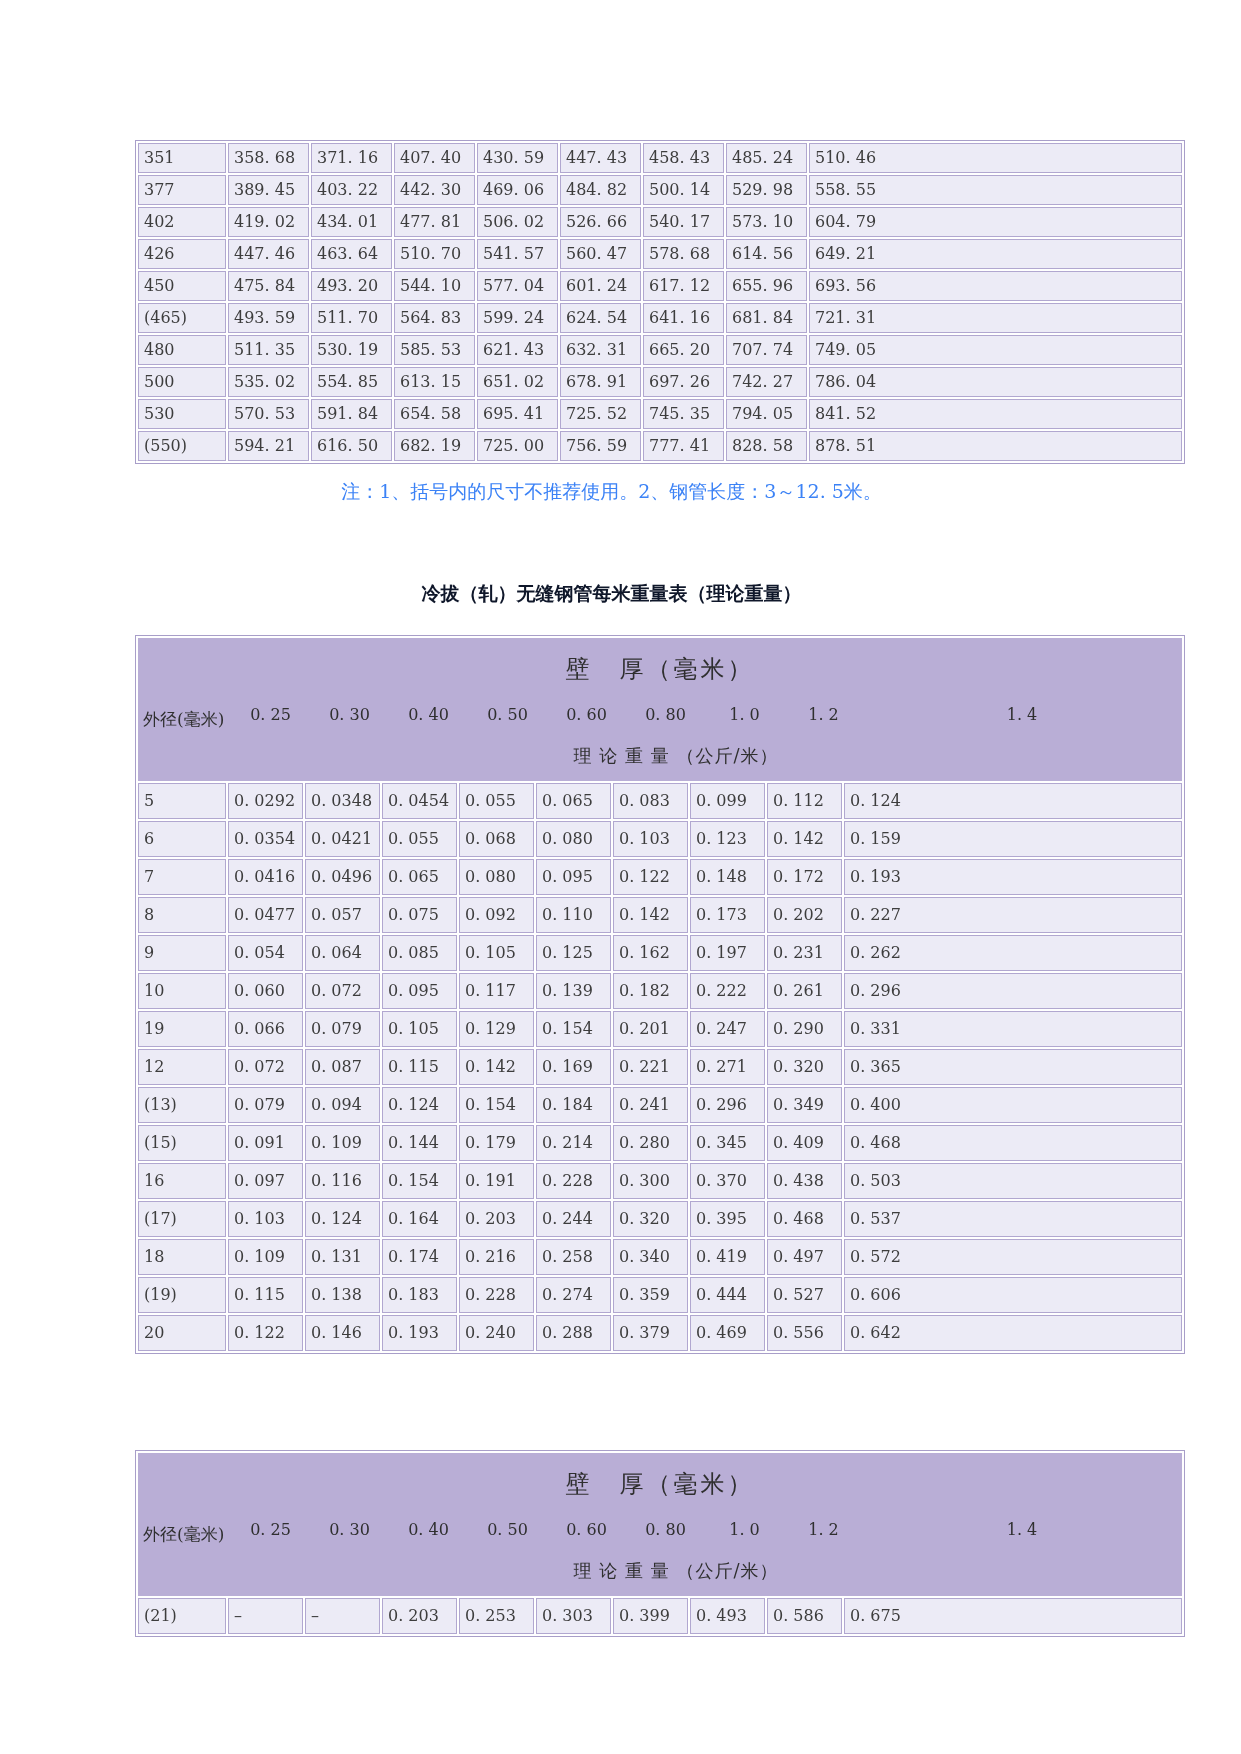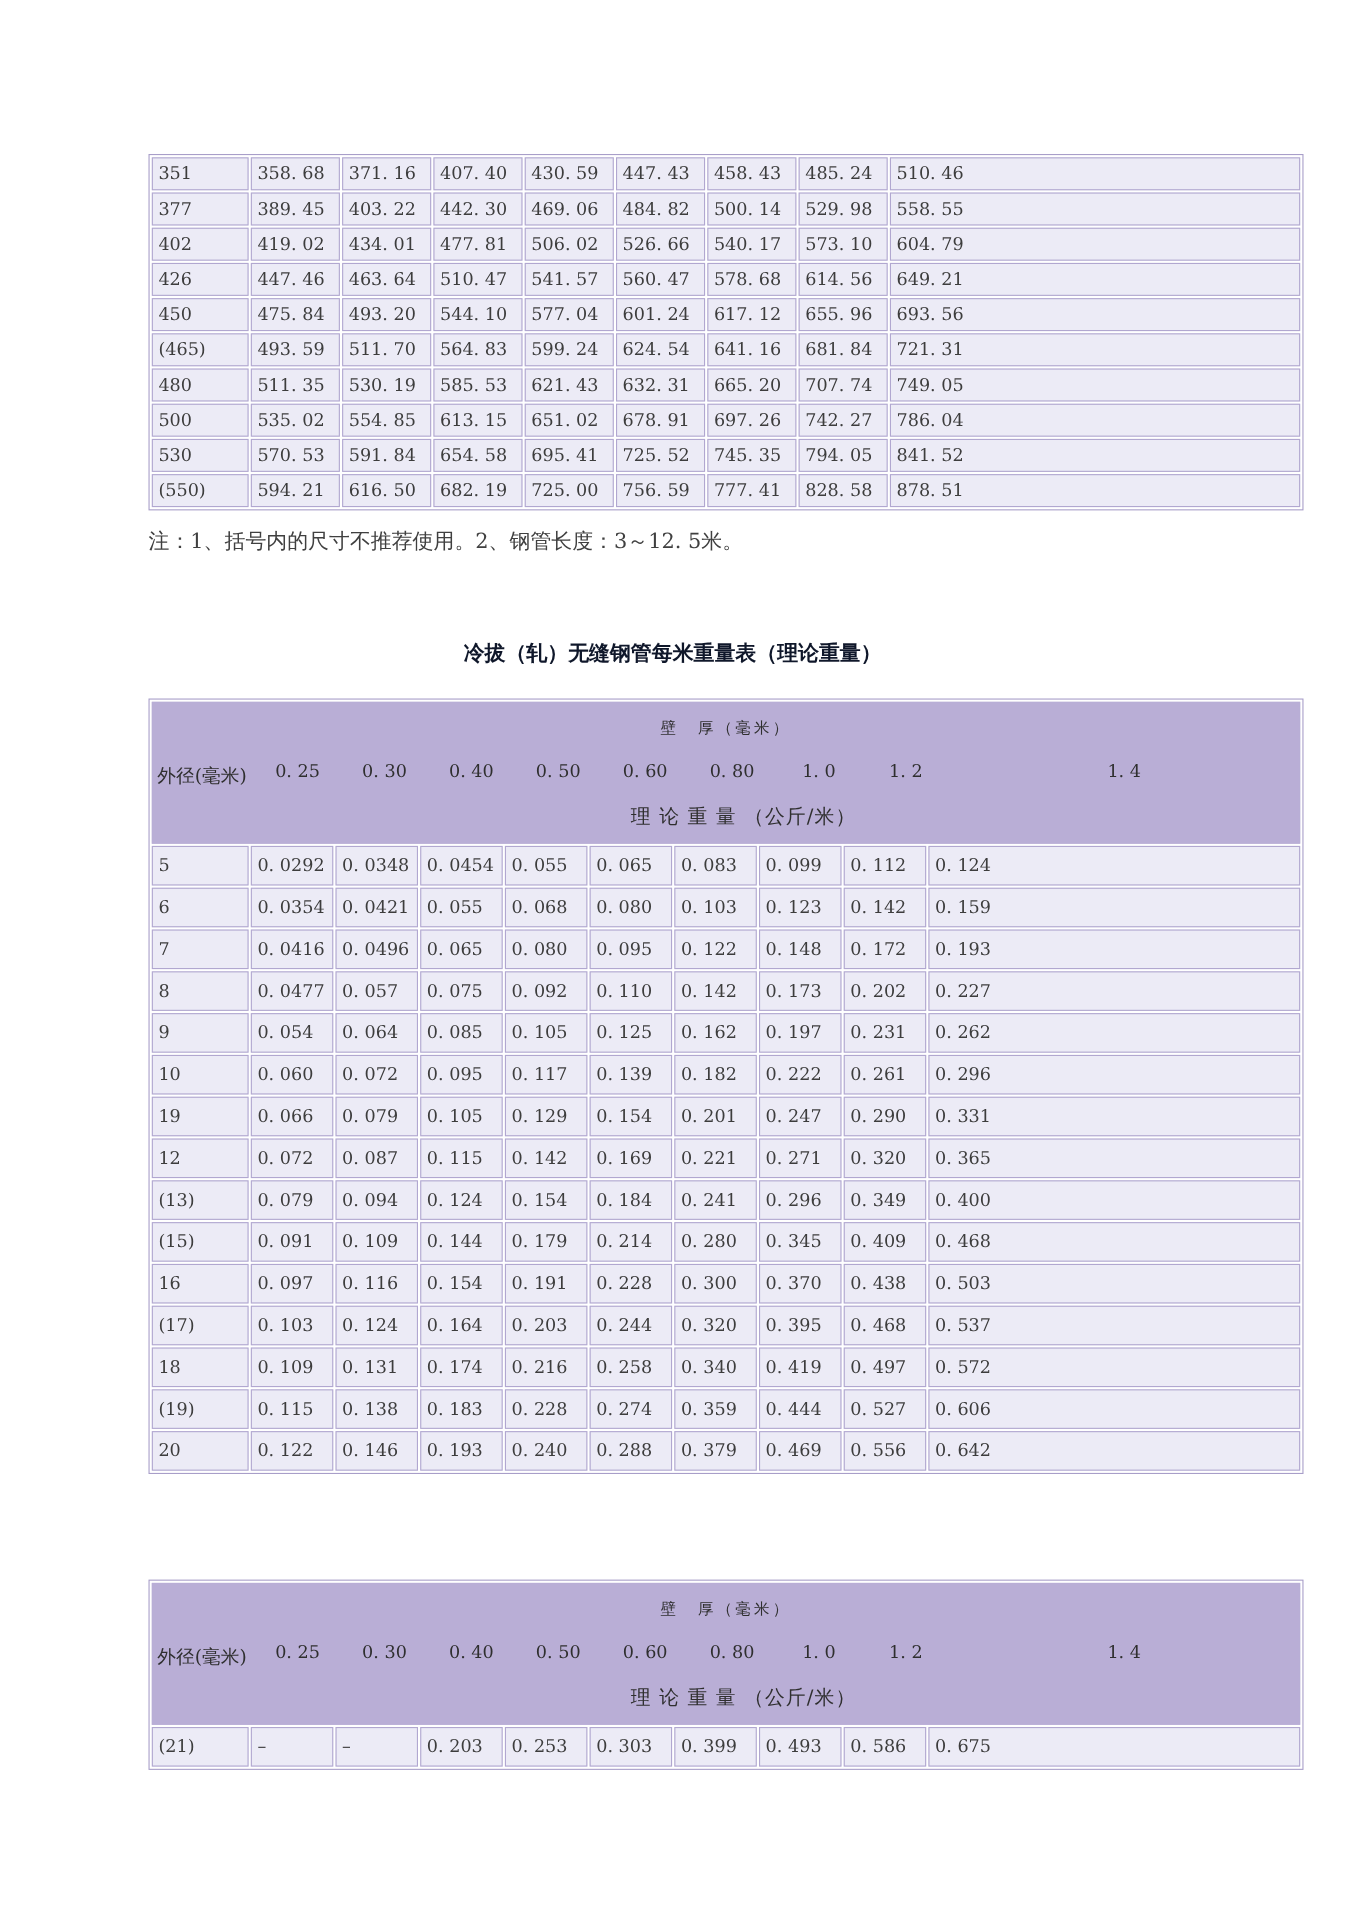--- a/index.html
+++ b/index.html
@@ -30,36 +30,37 @@
   }
   table.tbl2 td, table.tbl3 td{padding:6px 2px 6px 5px;}
 
   th.hdr{
     background:#b9aed6;
     border:1px solid #b9aed6;
     padding:14px 0 12px 0;
     font-weight:normal;
     color:#2f2f2f;
   }
-  .hdr-line1{text-align:center;font-size:14px;letter-spacing:3px;margin-bottom:13px;}
+  .hdr-line1{text-align:center;font-size:24px;letter-spacing:3px;margin-bottom:13px;}
   .hdr-line2{
     display:grid;
     grid-template-columns:92px 79px 79px 79px 79px 79px 79px 79px 79px 1fr;
     align-items:center;
     font-size:16px;
     margin-bottom:13px;
   }
   .hc{text-align:center;}
   .hc.corner{text-align:left;padding-left:4px;font-size:17px;margin-top:10px;}
   .hdr-line3{text-align:center;font-size:18px;letter-spacing:1px;margin-left:32px;}
 
   .note{
     margin:15px 0 0 0;
+    text-align:center;
     font-size:19px;
-    color:#404040;
+    color:#3b82f6;
   }
   .title{
     margin:76px 0 0 0;
     text-align:center;
     font-size:19px;
     font-weight:bold;
     color:#0f172a;
   }
   .tbl2{margin-top:28px;}
   .tbl3{margin-top:96px;}
@@ -121,21 +122,21 @@
           <td>506. 02</td>
           <td>526. 66</td>
           <td>540. 17</td>
           <td>573. 10</td>
           <td>604. 79</td>
         </tr>
         <tr>
           <td>426</td>
           <td>447. 46</td>
           <td>463. 64</td>
-          <td>510. 47</td>
+          <td>510. 70</td>
           <td>541. 57</td>
           <td>560. 47</td>
           <td>578. 68</td>
           <td>614. 56</td>
           <td>649. 21</td>
         </tr>
         <tr>
           <td>450</td>
           <td>475. 84</td>
           <td>493. 20</td>

